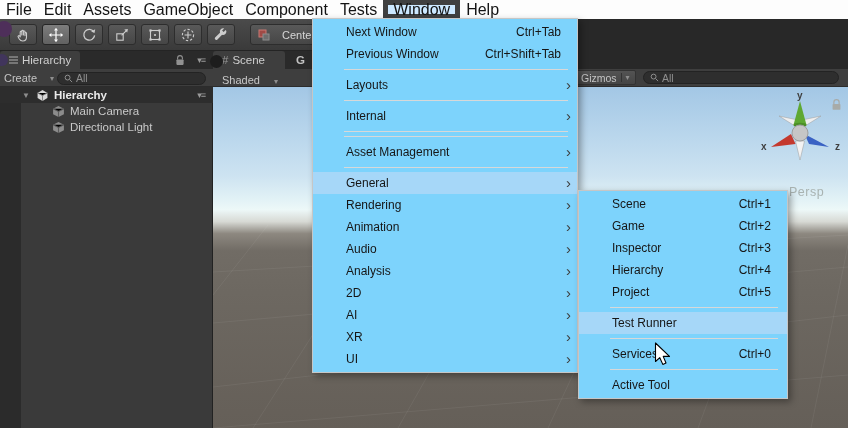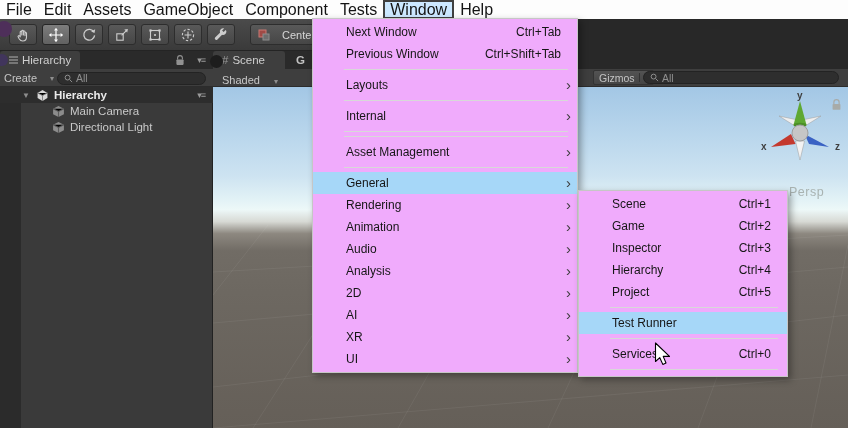--- a/index.html
+++ b/index.html
@@ -2,21 +2,21 @@
 <html><head>
 <meta charset="utf-8">
 <style>
   *{box-sizing:border-box;margin:0;padding:0}
   html,body{width:848px;height:428px}
   body{position:relative;overflow:hidden;background:#333;font-family:"Liberation Sans",sans-serif;-webkit-font-smoothing:antialiased}
 
   
   .menubar{position:absolute;left:0;top:0;width:848px;height:19px;background:#fdfdfd;display:flex;z-index:6}
   .mb-item{padding:0 6px;font-size:16px;color:#141414;display:flex;align-items:center;white-space:nowrap}
-  .mb-item.sel{background:#cce8ff;border:2px solid #404040;padding:0 5px}
+  .mb-item.sel{background:#cce8ff;border:5px solid #404040;padding:0 5px}
 
   
   .toolbar{position:absolute;left:0;top:19px;width:848px;height:32px;background:linear-gradient(#4b4b4b,#3a3a3a);border-bottom:1px solid #242424}
   .tools{position:absolute;left:9px;top:5px;display:flex;gap:5px}
   .tbtn{width:28px;height:21px;background:linear-gradient(#595959,#464646);border:1px solid #2d2d2d;border-radius:3px;display:flex;align-items:center;justify-content:center}
   .tbtn.sel{background:linear-gradient(#7d7d7d,#616161);border-color:#262626}
   .centerbtn{position:absolute;left:250px;top:5px;height:21px;padding:4px 7px;display:flex;align-items:center;gap:12px;background:linear-gradient(#595959,#464646);border:1px solid #2d2d2d;border-radius:3px;font-size:11px;color:#d6d6d6;white-space:nowrap}
   .dark-right{position:absolute;left:578px;top:18px;width:270px;height:51px;background:#282828;z-index:2}
 
   
@@ -27,29 +27,29 @@
   .searchpill{position:absolute;left:57px;top:2.5px;width:149px;height:13px;border-radius:7px;background:#2e2e2e;border:1px solid #232323;display:flex;align-items:center;gap:3px;padding:0 6px;font-size:10.5px;color:#8f8f8f}
   .hcontent{position:absolute;left:0;top:87px;width:213px;height:341px;background:#3a3a3a;border-right:1px solid #222}
   .scene-header{position:absolute;left:0;top:0;width:213px;height:16px;background:#2d2d2d;display:flex;align-items:center}
   .gutter{position:absolute;left:0;top:16px;width:21px;bottom:0;background:#2b2b2b}
   .hrow{position:absolute;left:21px;right:0;height:16px;display:flex;align-items:center;gap:5px;font-size:11.5px;color:#c9c9c9;padding-left:31px}
 
   
   .tabbar-right{position:absolute;left:213px;top:51px;width:635px;height:18px;background:#2a2a2a}
   .subrow-right{position:absolute;left:213px;top:69px;width:635px;height:18px;background:#3e3e3e;border-bottom:1px solid #2c2c2c}
   .shaded{position:absolute;left:9px;top:1px;height:16px;display:flex;align-items:flex-end;gap:14px;font-size:11px;color:#c8c8c8}
-  .gizbtn{position:absolute;left:380px;top:1px;height:15px;display:flex;align-items:center;gap:4px;background:linear-gradient(#535353,#454545);border:1px solid #333;border-radius:2px;padding:0 5px;font-size:10.5px;color:#c4c4c4}
+  .gizbtn{position:absolute;left:362px;top:1px;height:15px;display:flex;align-items:center;gap:4px;background:linear-gradient(#535353,#454545);border:1px solid #333;border-radius:2px;padding:0 5px;font-size:10.5px;color:#c4c4c4}
   .gizsearch{position:absolute;left:430px;top:2px;width:196px;height:13px;border-radius:7px;background:#2e2e2e;border:1px solid #232323;display:flex;align-items:center;gap:3px;padding:0 6px;font-size:10.5px;color:#8f8f8f}
   .viewport{position:absolute;left:213px;top:87px;width:635px;height:341px;
     background:linear-gradient(#a3c7e5 0%,#b9d6ec 14%,#cde3f1 26%,#e2f2f6 33%,#edf8f8 36%,#d7d9d4 39.5%,#8d8880 43%,#716c65 48%,#6d6861 60%,#655f58 100%)}
   .persp{position:absolute;left:576px;top:98px;font-size:12.5px;color:#a9b3b1;letter-spacing:.5px}
   .panemenu{font-size:9px;color:#9a9a9a;letter-spacing:-1px;line-height:1}
 
   
-  .menu{position:absolute;background:#f0abfc;border:1px solid #c6c6c6;box-shadow:3px 3px 7px rgba(0,0,0,.35);padding:2px 0;z-index:20}
+  .menu{position:absolute;background:#7dd3fc;border:1px solid #c6c6c6;box-shadow:3px 3px 7px rgba(0,0,0,.35);padding:2px 0;z-index:20}
   #window-menu{left:312px;top:18px;width:266px}
   #general-submenu{left:578px;top:190px;width:210px}
   .mi{height:22px;display:flex;align-items:center;padding:0 16px 0 33px;font-size:12px;color:#161616;position:relative;white-space:nowrap}
   .mi .sc{margin-left:auto;padding-left:22px}
   .mi .arr{position:absolute;right:6px;top:50%;transform:translateY(-52%);font-size:15px;color:#3d3d3d;line-height:1}
   .mi.hl{background:#a6d7f8}
   .msep{height:1px;background:#d8d8d8;margin:4px 9px 4px 31px}
 
   .dot{position:absolute;border-radius:50%;z-index:7}
   .cursor{position:absolute;left:654px;top:342px;z-index:40}
@@ -364,19 +364,22 @@
   <div class="msep"></div>
   <div class="mi hl">
       <span>Test Runner</span>
     </div>
   <div class="msep"></div>
   <div class="mi">
       <span>Services</span>
       <span class="sc">Ctrl+0</span>
     </div>
   <div class="msep"></div>
+  <div class="mi">
+      <span>Active Tool</span>
+    </div>
 </div>
 
 <div class="cursor">
   <svg width="18" height="25" viewBox="0 0 18 25">
       <path d="M1.5 1 L1.5 19.5 L5.8 15.7 L8.8 22.4 L12 21 L9.2 14.4 L15.5 14.4 Z" fill="#ffffff" stroke="#000000" stroke-width="1.1" stroke-linejoin="round"></path>
     </svg>
 </div>
 
 </body></html>

